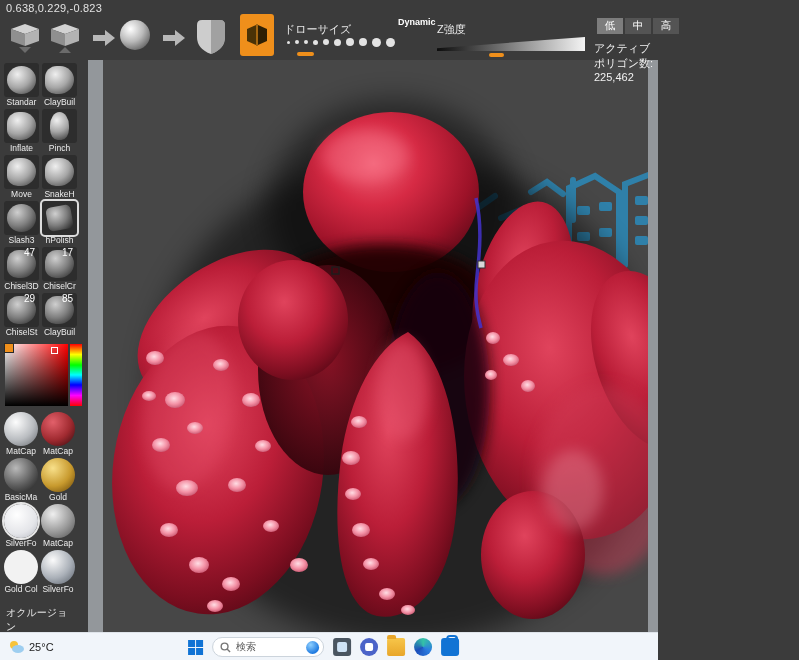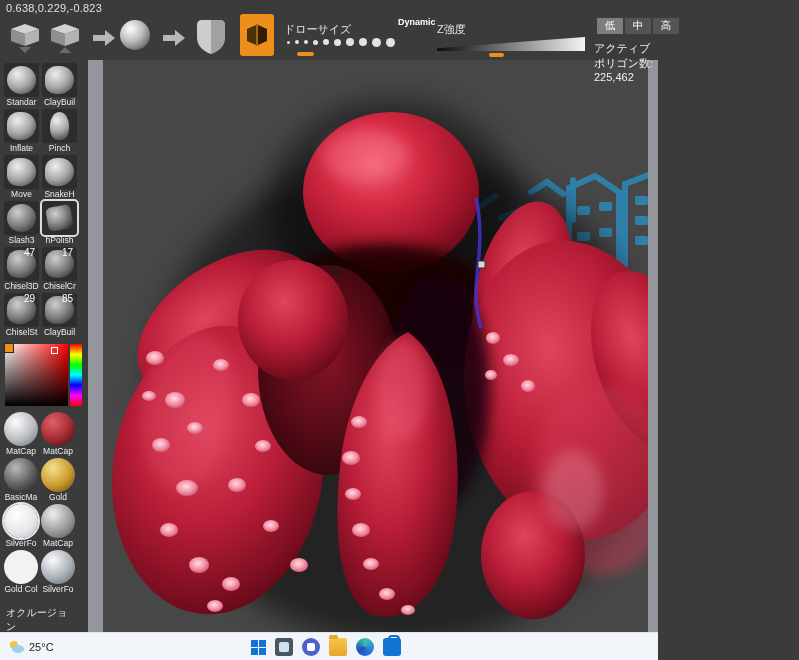--- a/index.html
+++ b/index.html
@@ -463,20 +463,28 @@
       </svg>
       <span>25°C</span>
     </div>
     <div class="task-center">
       <span class="winlogo">
           <i></i>
           <i></i>
           <i></i>
           <i></i>
         </span>
+      <div class="search-pill">
+        <svg width="11" height="11" viewBox="0 0 11 11">
+          <circle cx="4.5" cy="4.5" r="3.4" fill="none" stroke="#777" stroke-width="1.4"></circle>
+          <line x1="7" y1="7" x2="10" y2="10" stroke="#777" stroke-width="1.4"></line>
+        </svg>
+        <span class="txt">検索</span>
+        <span class="sbadge"></span>
+      </div>
       <span class="appicon ic-taskview"></span>
       <span class="appicon ic-teams"></span>
       <span class="appicon ic-folder"></span>
       <span class="appicon ic-edge"></span>
       <span class="appicon ic-store"></span>
     </div>
   </div>
 
 </div>
 

